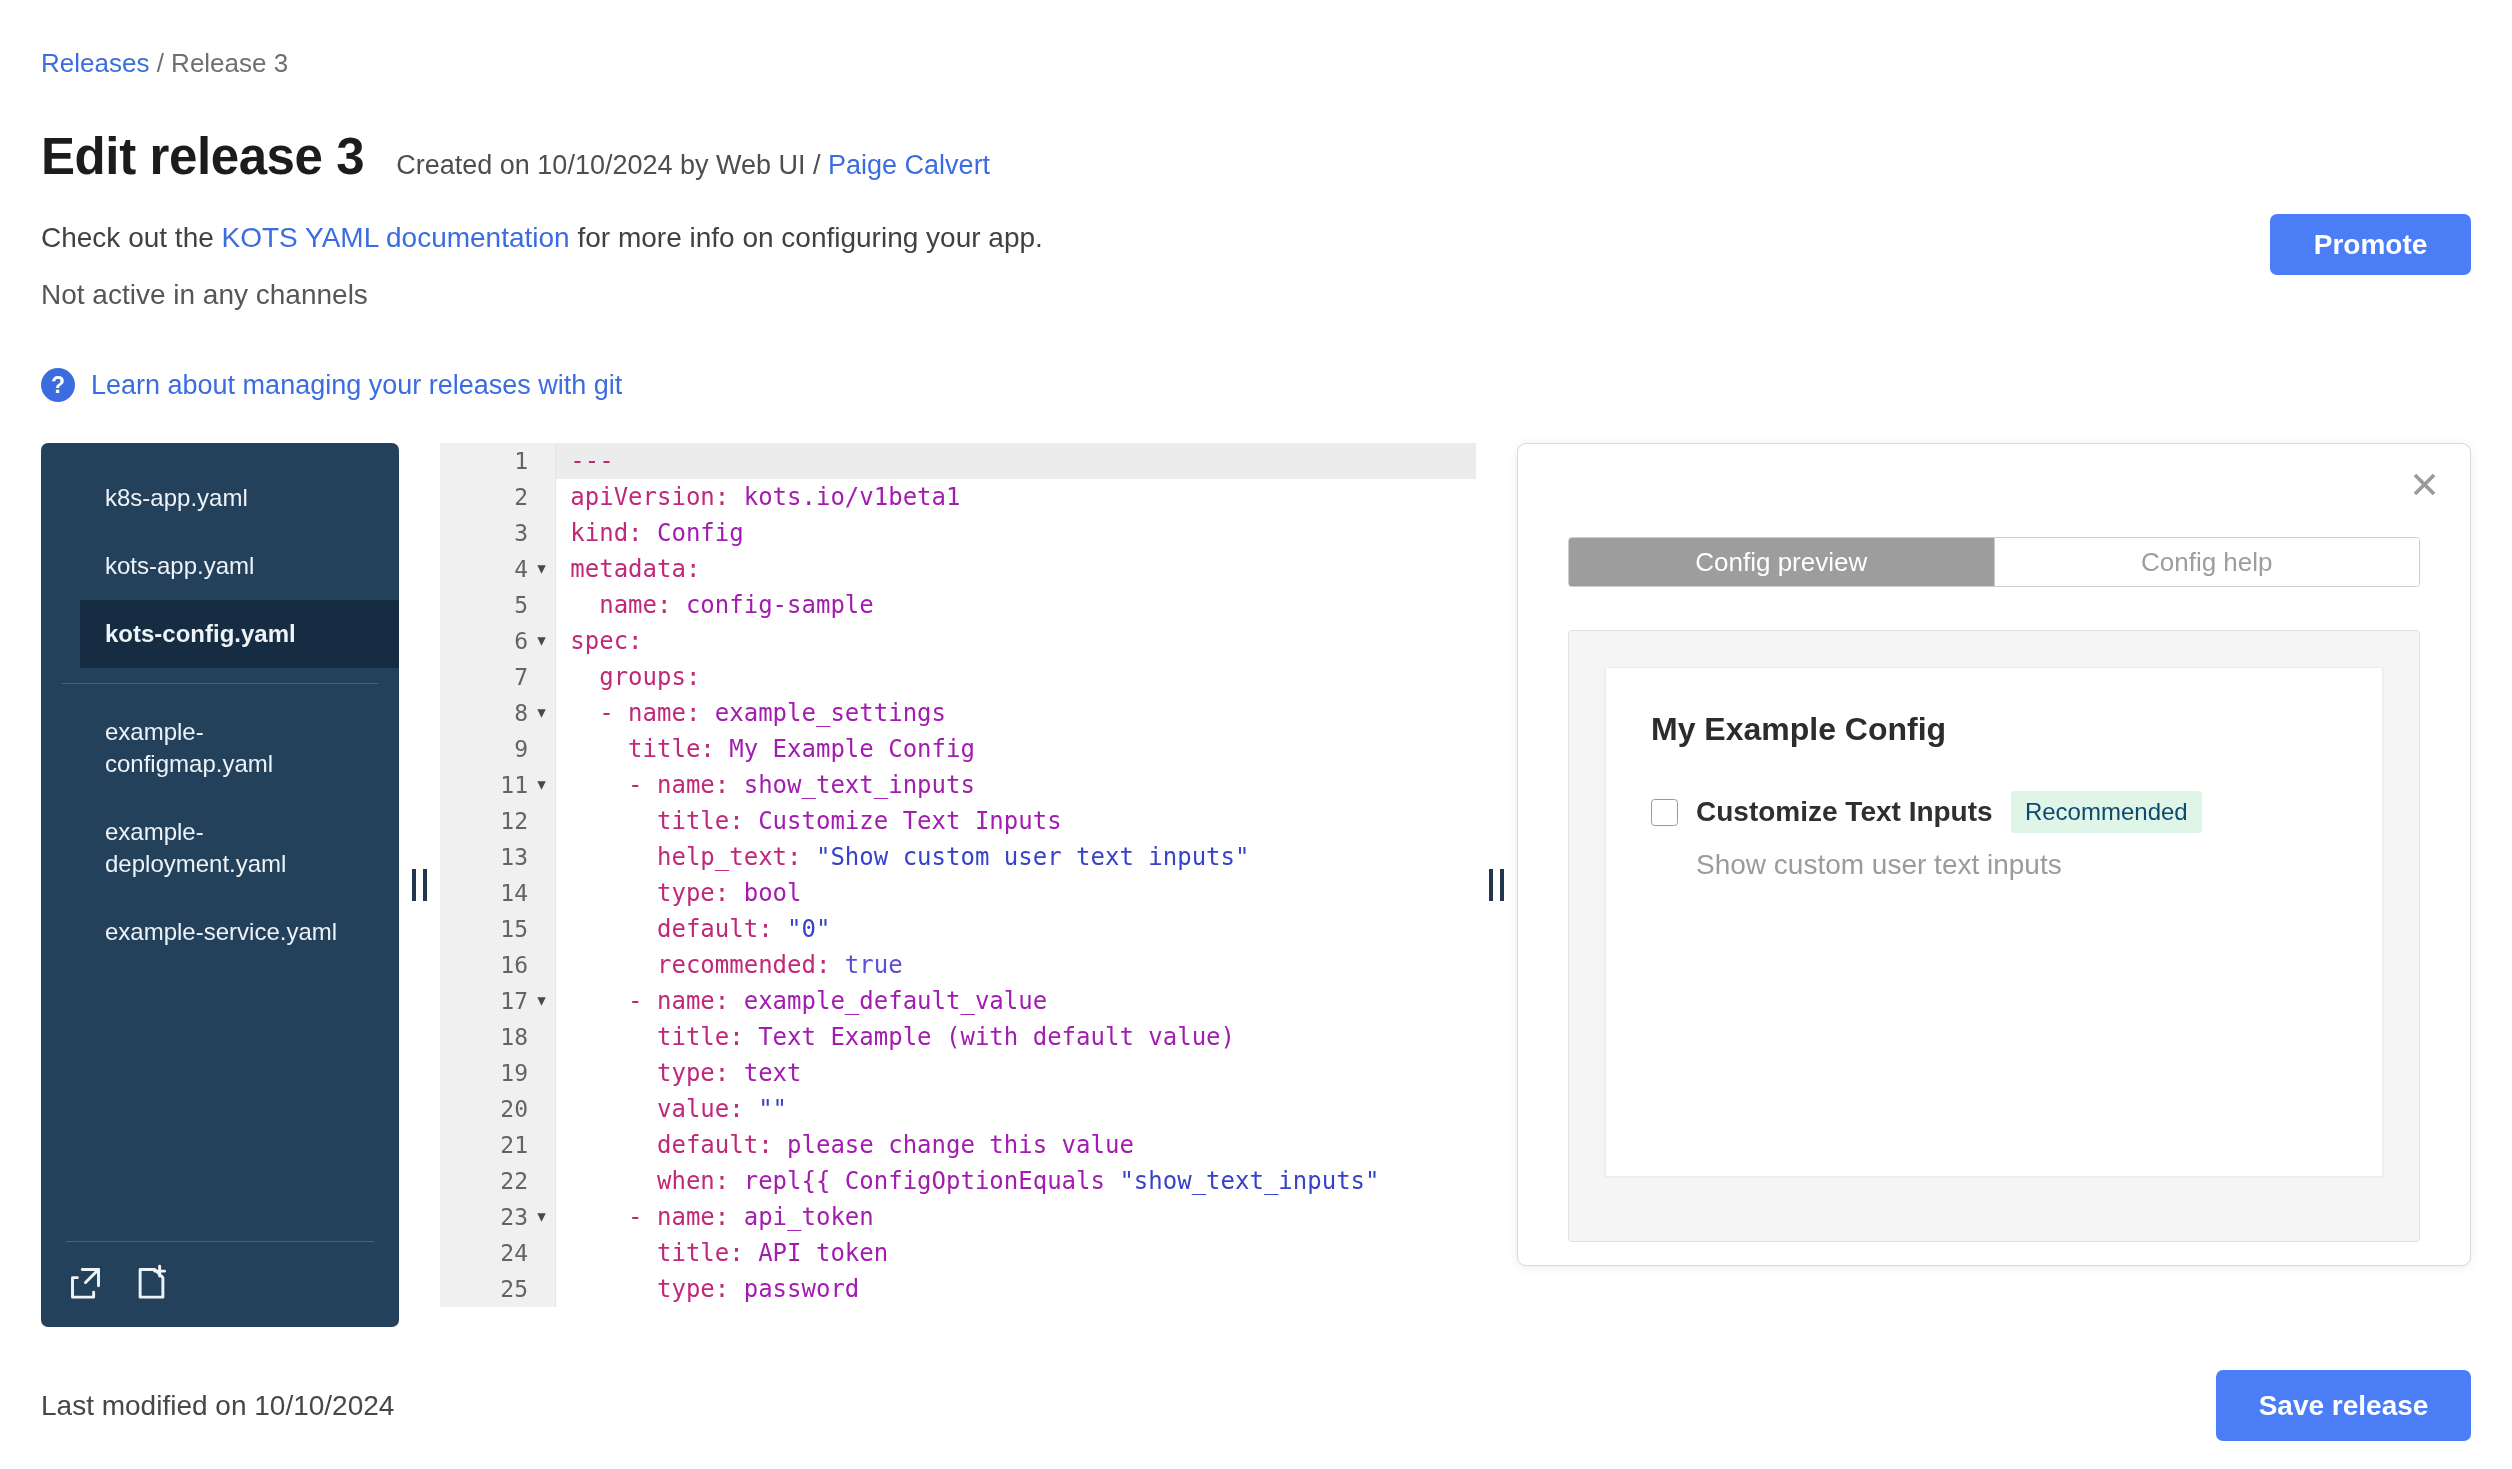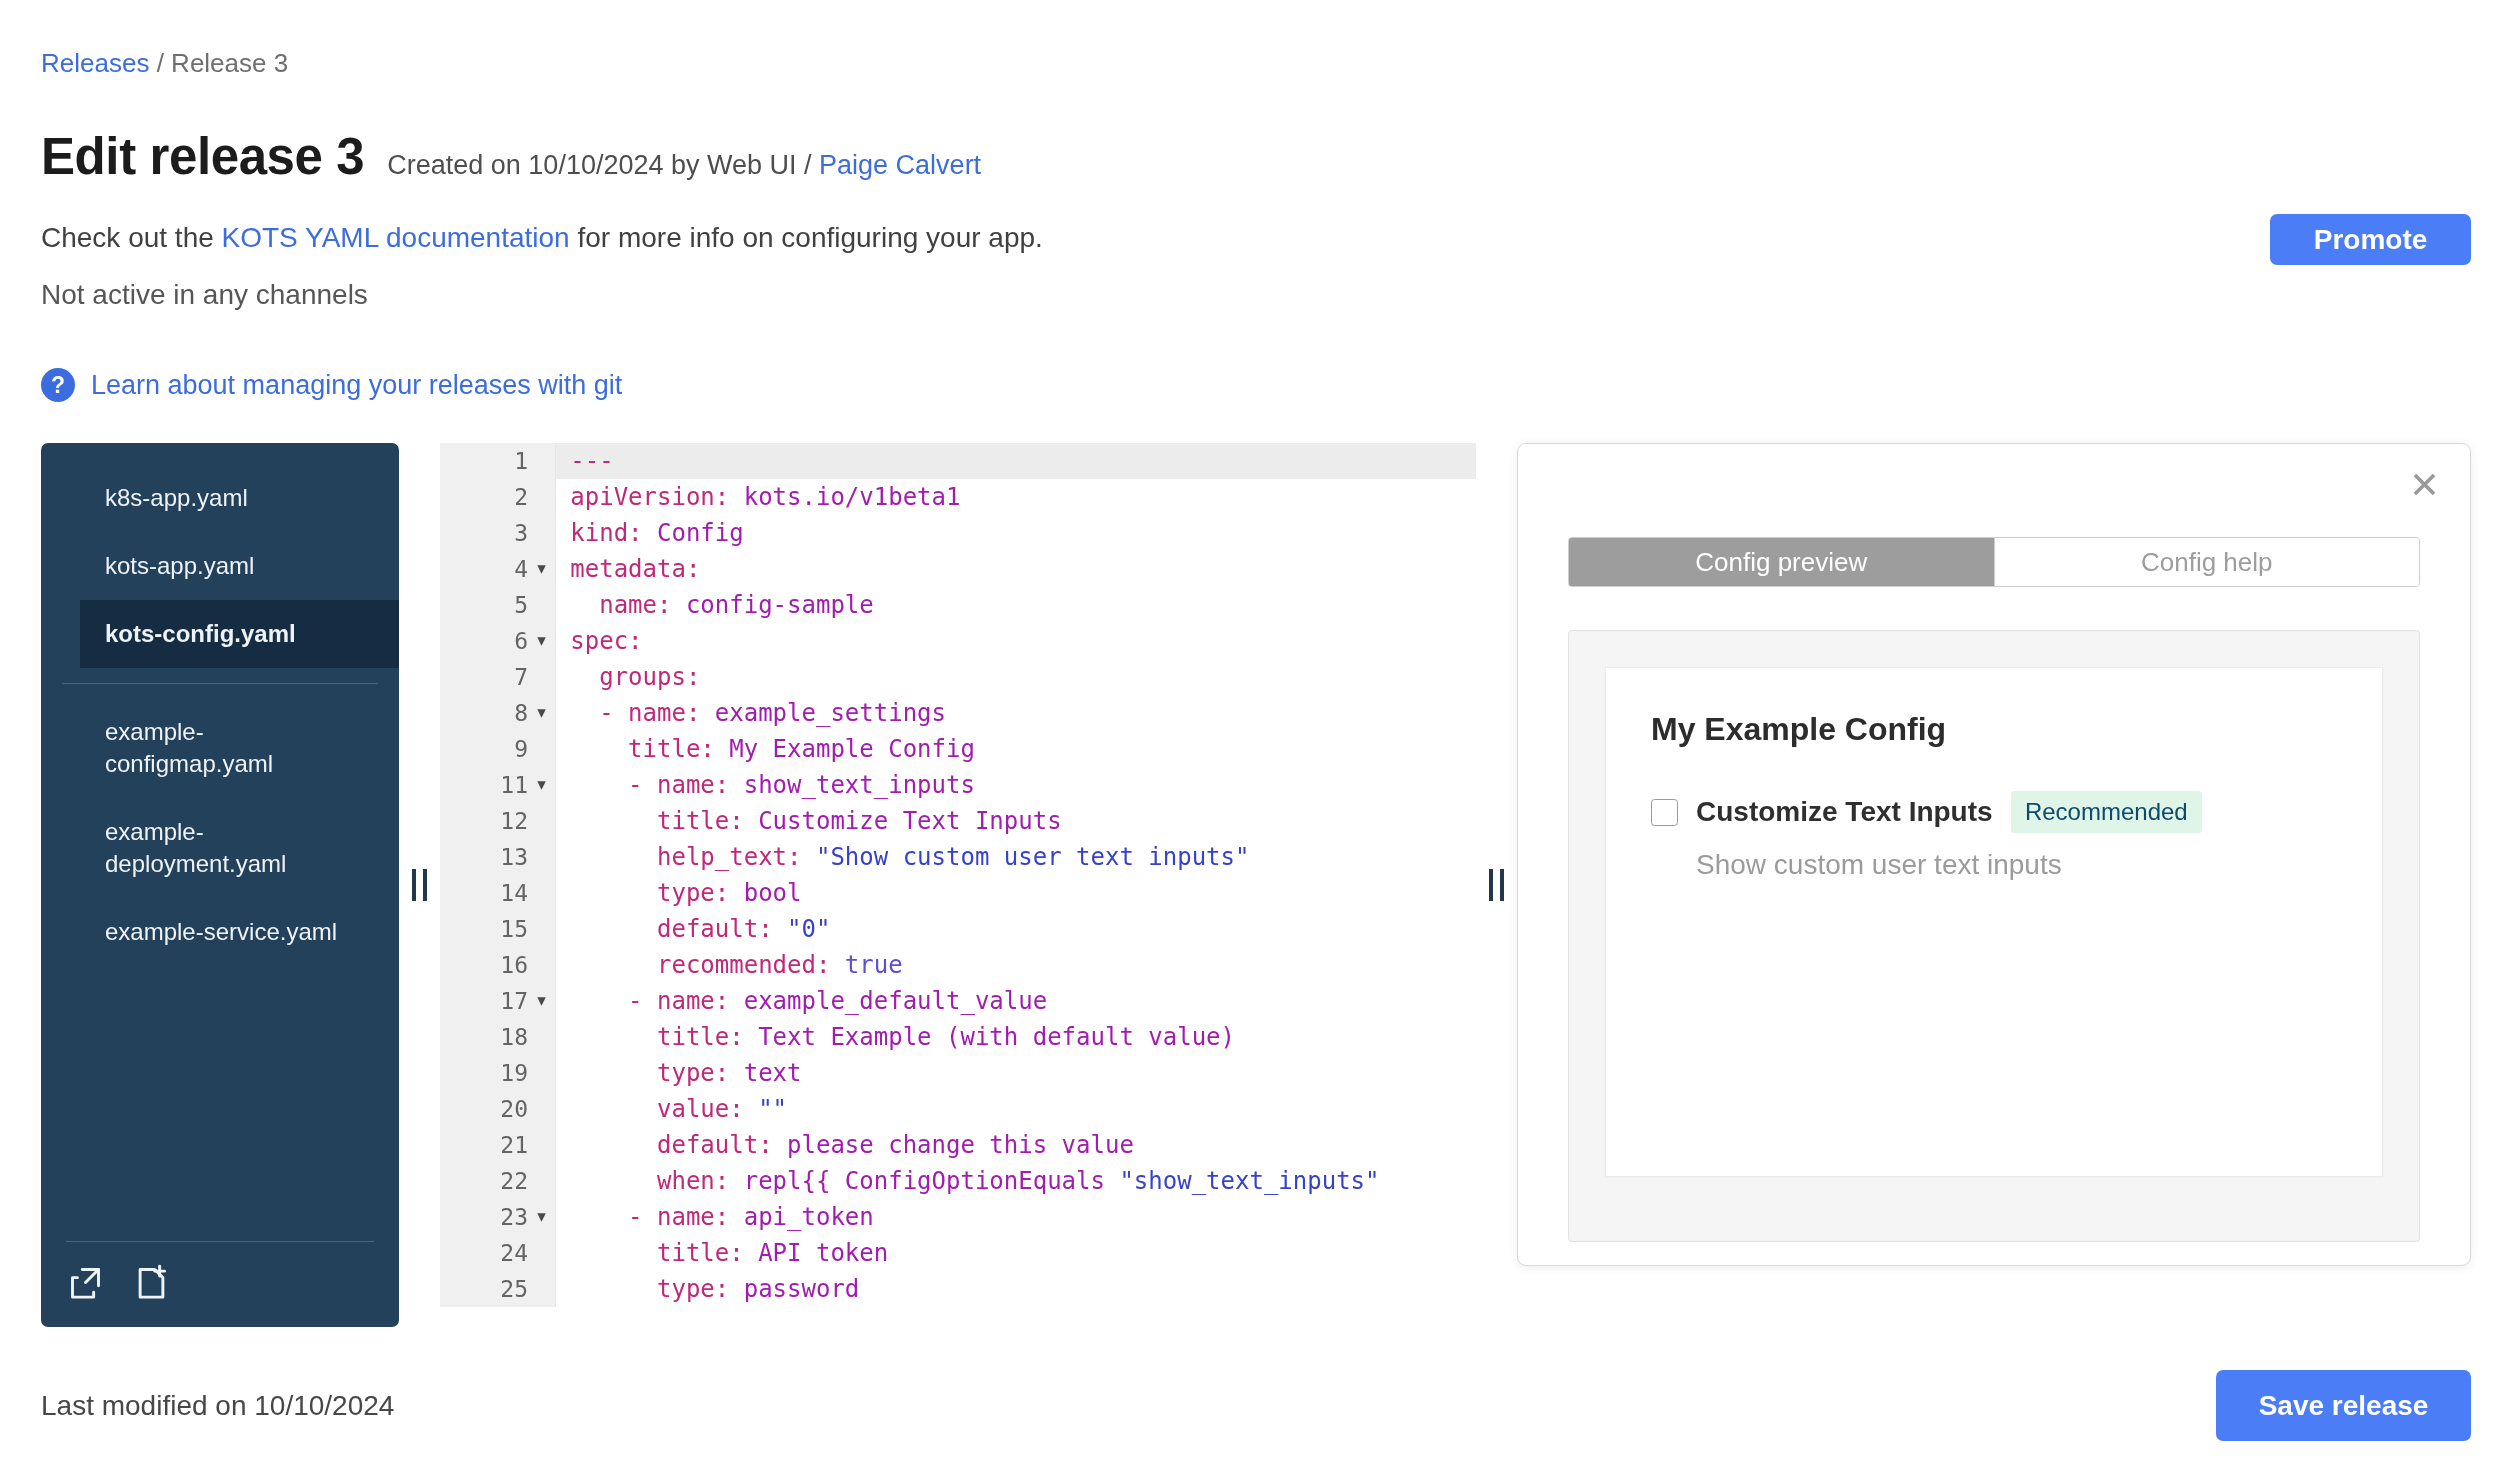--- a/index.html
+++ b/index.html
@@ -4,32 +4,32 @@
 <style>
   * { margin:0; padding:0; box-sizing:border-box; }
   html,body { width:2512px; height:1469px; background:#ffffff; overflow:hidden;
     font-family:"Liberation Sans","DejaVu Sans",sans-serif; color:#333; }
   .page { position:relative; width:2512px; height:1469px; padding:45px 41px 0; }
 
   
   .breadcrumb { font-size:26px; line-height:36px; }
   .crumb-link { color:#3b6ce0; text-decoration:none; cursor:pointer; }
   .crumb-sep, .crumb-current { color:#6f6f6f; }
-  .title-row { display:flex; align-items:baseline; gap:23px; margin-top:46px; }
+  .title-row { display:flex; align-items:baseline; gap:32px; margin-top:46px; }
   .page-title { font-size:51px; font-weight:700; color:#1c1c1c; letter-spacing:-0.4px; }
   .created-info { font-size:27px; color:#4e4e4e; }
   .created-info a { color:#3b6ce0; text-decoration:none; cursor:pointer; }
   .docs-line { margin-top:36px; font-size:28px; color:#414141; }
   .docs-line a { color:#3b6ce0; text-decoration:none; cursor:pointer; }
   .status-line { margin-top:25px; font-size:28px; color:#565656; }
   .git-row { margin-top:57px; display:flex; align-items:center; gap:16px; font-size:27px; }
   .git-row a { color:#3b6ce0; text-decoration:none; cursor:pointer; }
   .q-icon { width:34px; height:34px; border-radius:50%; background:#3b6ce0; color:#fff;
     font-size:23px; font-weight:700; display:flex; align-items:center; justify-content:center; flex:none; }
-  .promote-btn { position:absolute; top:214px; right:41px; width:201px; height:51px;
+  .promote-btn { position:absolute; top:214px; right:41px; width:201px; height:61px;
     background:#4a7df6; border:none; border-radius:7.1px; color:#fff; font-size:28px; font-weight:700;
     font-family:inherit; cursor:pointer; }
 
   
   .workbench { margin-top:41px; display:flex; height:884px; }
 
   
   .filetree { width:358px; flex:none; background:#24415c; border-radius:7.1px; color:#eef3f7;
     padding-top:21.4px; position:relative; }
   .filetree ul { list-style:none;margin-left:39px; }

